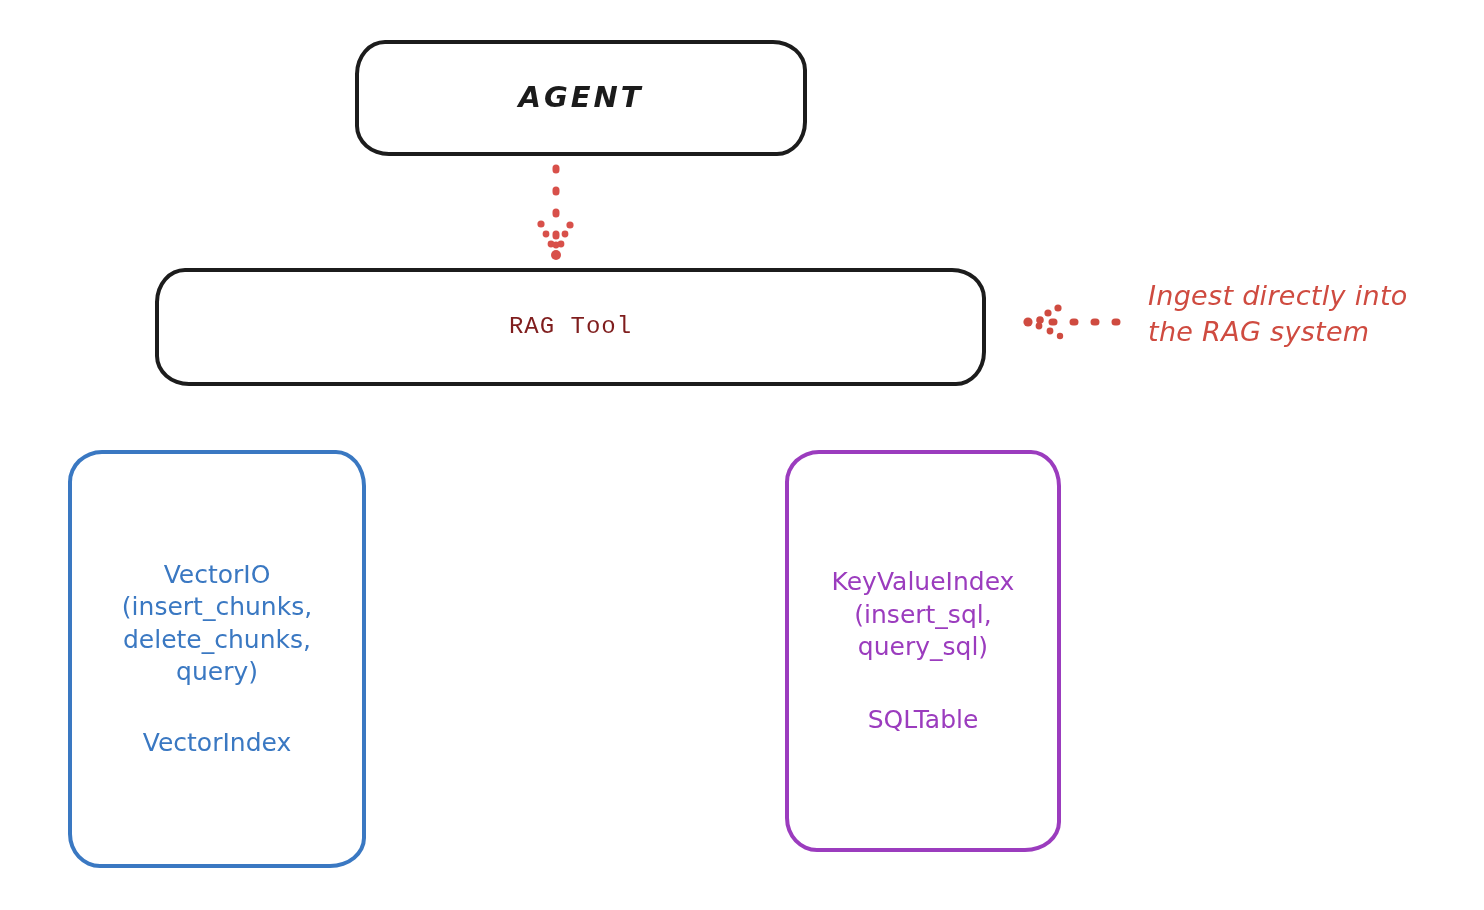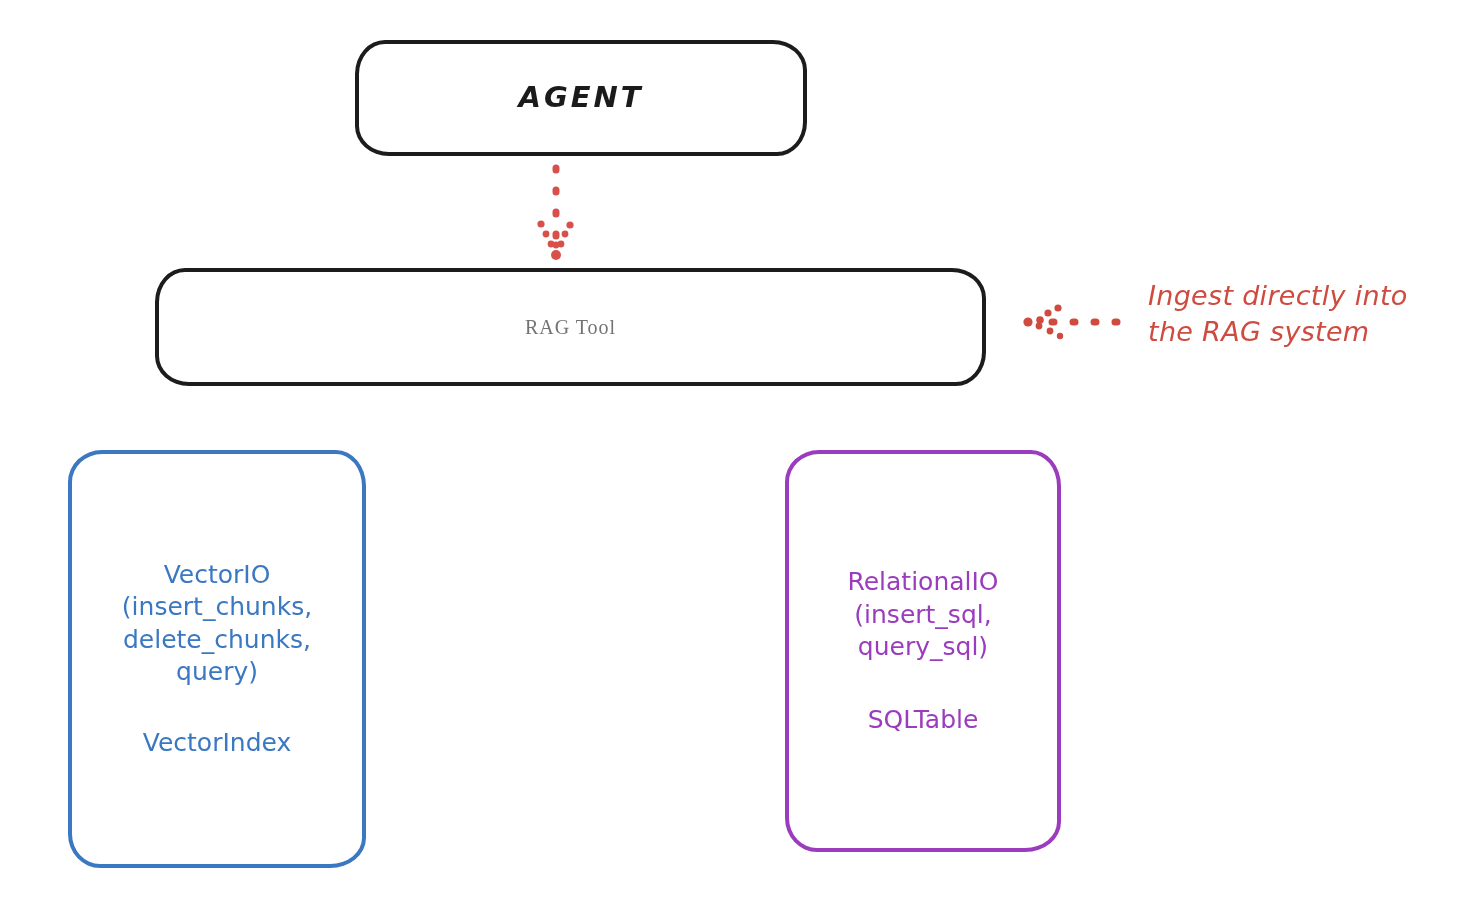--- a/index.html
+++ b/index.html
@@ -66,24 +66,24 @@
   #rag-tool-node {
     left: 155px;
     top: 268px;
     width: 831px;
     height: 118px;
     border-width: 4.5px;
     border-color: #1c1c1c;
     border-radius: 30px 34px 30px 34px / 34px 30px 34px 30px;
   }
   #rag-tool-node .node-label {
-    font-family: Liberation Serif, serif;
-    font-weight: 400;
-    font-size: 20px;
-    color: #737373;
+    font-family: Liberation Mono, monospace;
+    font-weight: 400;
+    font-size: 24px;
+    color: #7f1d1d;
     letter-spacing: 1px;
   }
 
   
   .provider-node {
     border-width: 4px;
     border-radius: 34px 30px 36px 32px / 32px 36px 30px 34px;
     padding: 0 24px;
   }
   .provider-node .api-label {
@@ -199,21 +199,21 @@
   <div class="node provider-node" id="vectorio-node">
     <div class="api-label">VectorIO
 (insert_chunks,
 delete_chunks,
 query)</div>
     <div class="index-label">VectorIndex</div>
   </div>
 
 
   <div class="node provider-node" id="relationalio-node">
-    <div class="api-label">RelationalIO
+    <div class="api-label">KeyValueIndex
 (insert_sql,
 query_sql)</div>
     <div class="index-label">SQLTable</div>
   </div>
 
   <div id="ingest-annotation-text">Ingest directly into
 the RAG system</div>
 
 </div>
 

